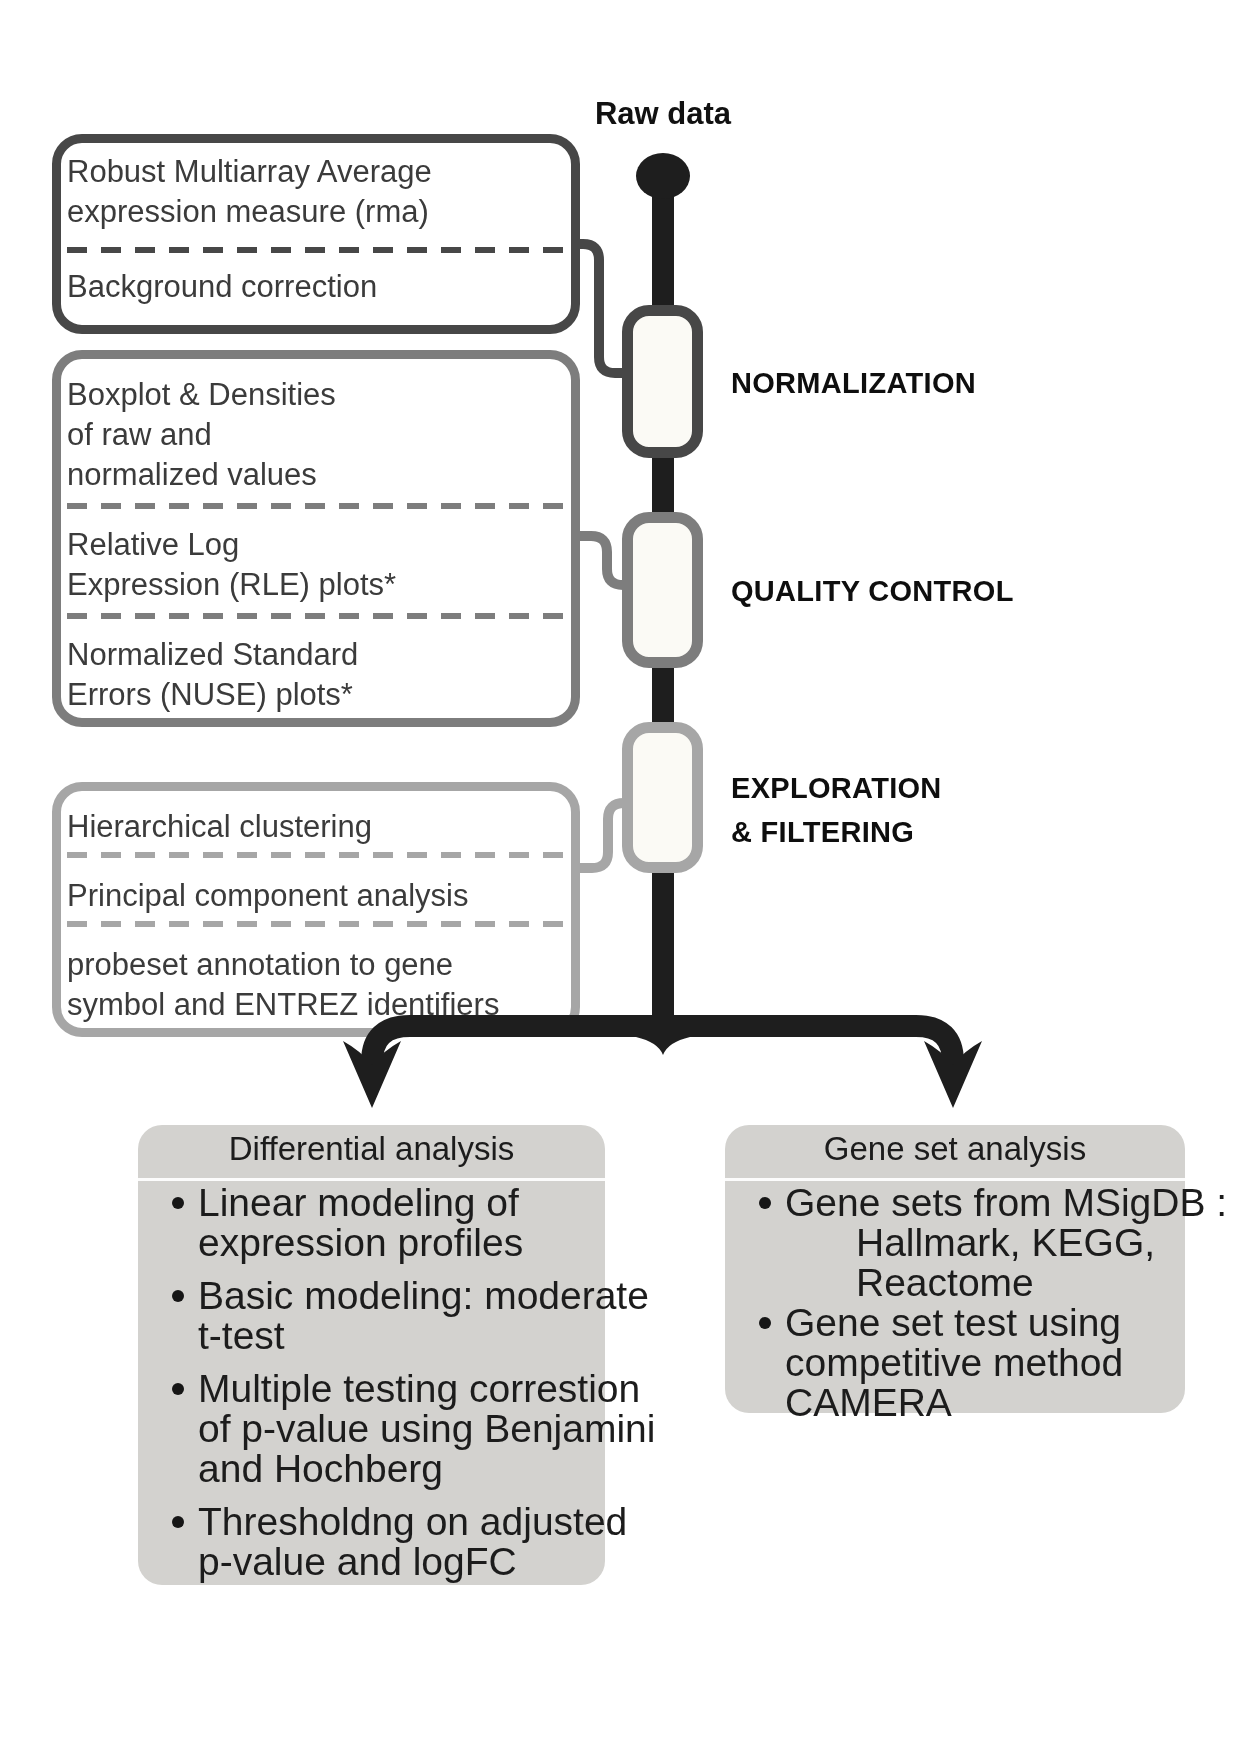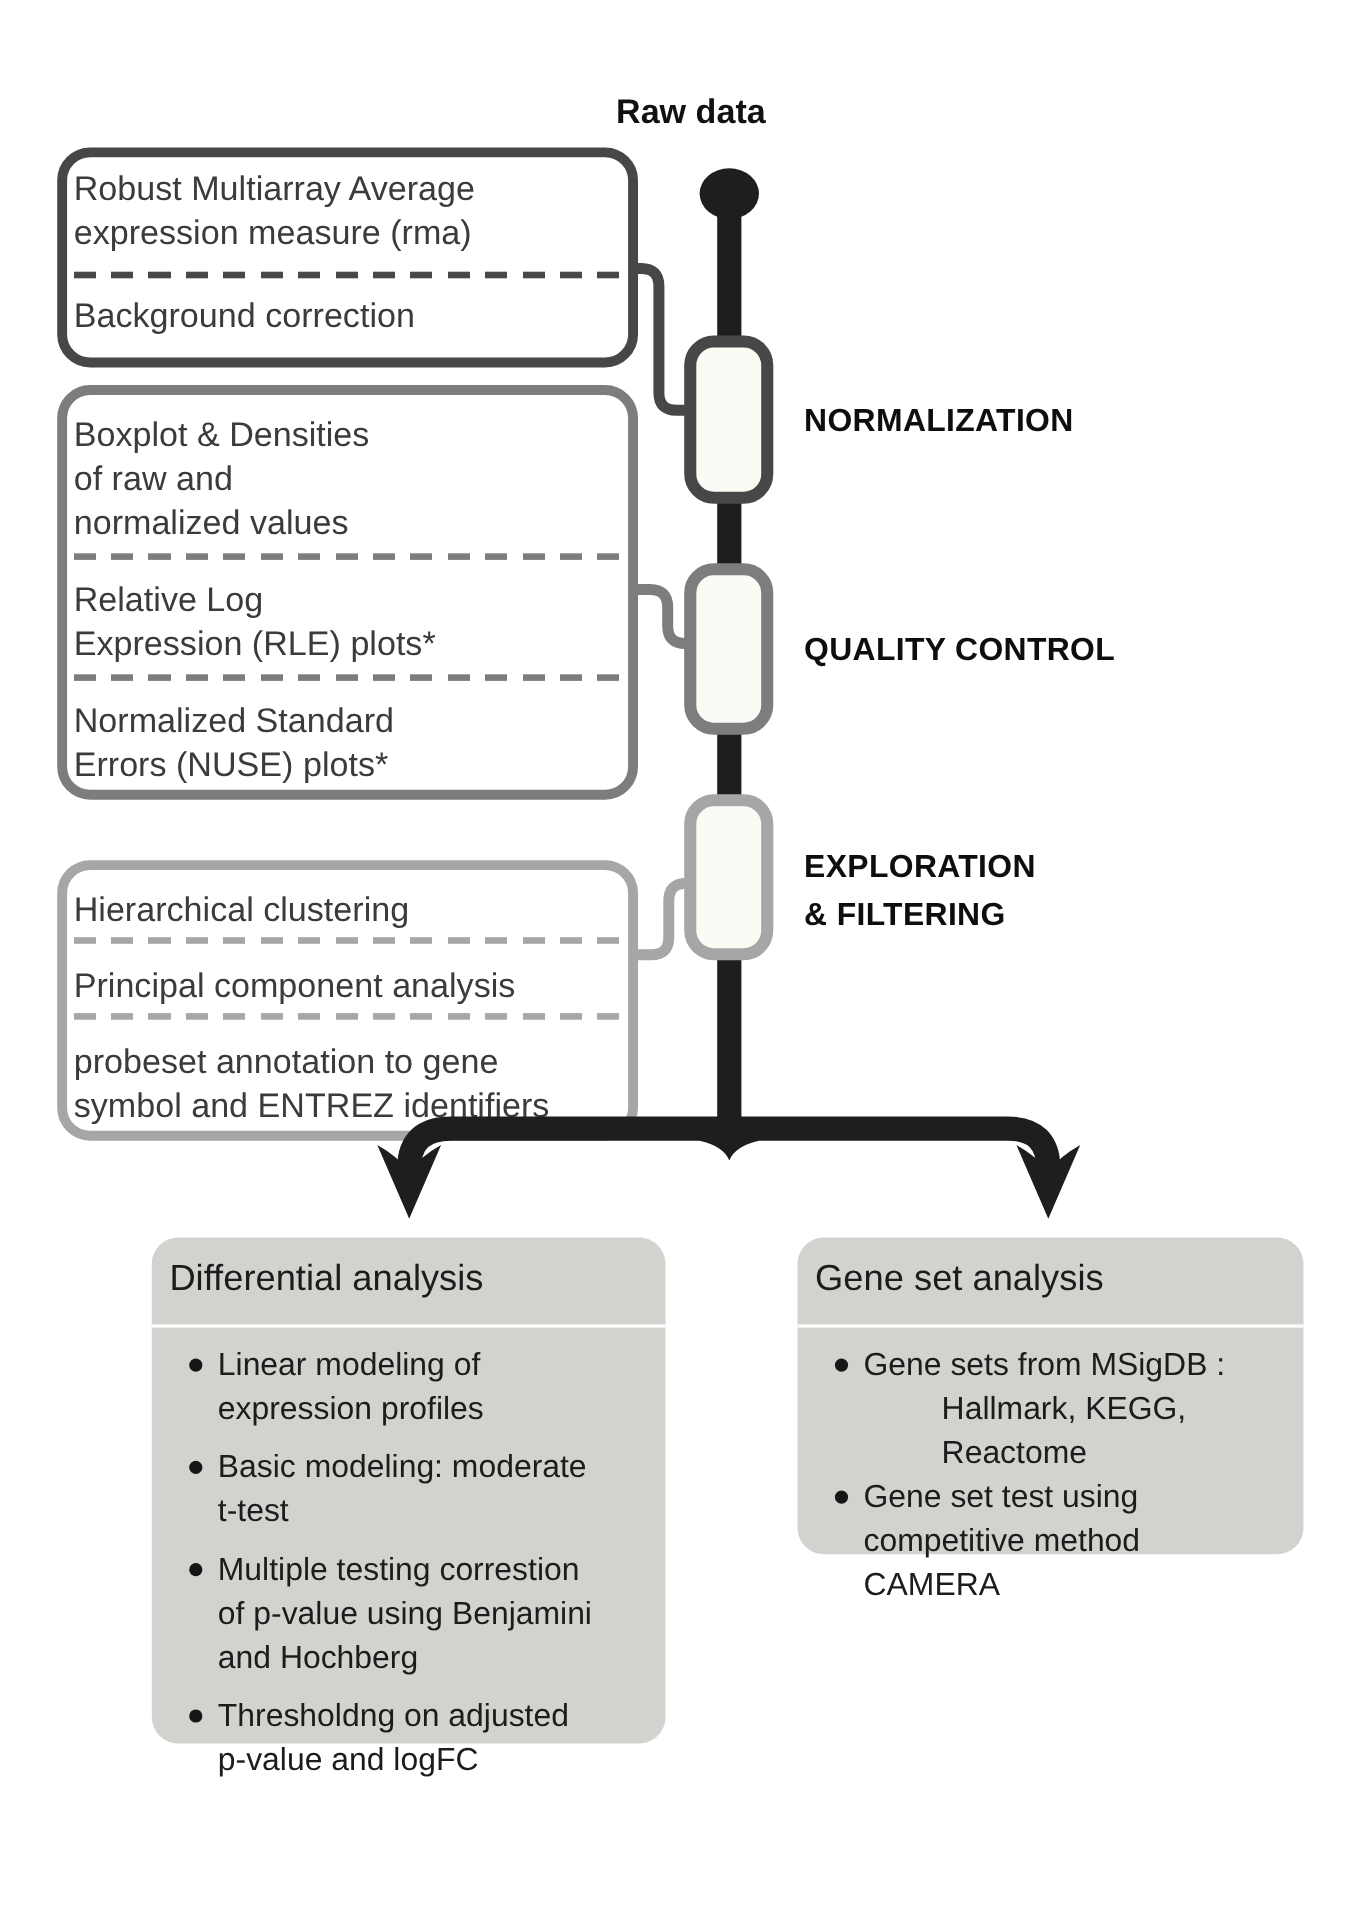--- a/index.html
+++ b/index.html
@@ -4,21 +4,21 @@
 <style>
   html,body{margin:0;padding:0;background:#fff;}
   #stage{
     position:relative;width:1240px;height:1753px;background:var(--background,#fff);
     font-family:"Liberation Sans","DejaVu Sans",sans-serif;overflow:hidden;
   }
   
   #wires{position:absolute;left:0;top:0;z-index:2;}
   
   #raw-data-label{
-    position:absolute;left:560px;top:84px;width:206px;text-align:left;z-index:3;
+    position:absolute;left:560px;top:96px;width:206px;text-align:center;z-index:3;
     font-size:31px;font-weight:bold;color:#111;
   }
   
   .mbox{
     position:absolute;left:52px;width:528px;background:#fff;border-radius:30px;
     box-sizing:border-box;color:var(--box_text,#3b3b3b);font-size:31px;line-height:40px;z-index:1;
     padding-left:6px;padding-right:8px;
   }
   #box1{top:134px;height:200px;border:9px solid var(--box1_border);padding-top:9px;}
   #box2{top:350px;height:377px;border:9px solid var(--box2_border);padding-top:16px;}
@@ -44,23 +44,23 @@
   #label-normalization{top:361px;}
   #label-quality{top:569px;}
   #label-exploration{top:766px;}
   
   .panel{
     position:absolute;background:var(--panel_bg,#d3d2cf);border-radius:24px;z-index:3;
     color:var(--panel_text,#1c1c1c);
   }
   #panel-differential{left:138px;top:1125px;width:467px;height:460px;}
   #panel-geneset{left:725px;top:1125px;width:460px;height:288px;}
-  .panel-title{font-size:33px;font-weight:normal;text-align:left;margin:16px;padding:2px 0 7px;}
+  .panel-title{font-size:33px;font-weight:normal;text-align:center;margin:3px;padding:2px 0 7px;}
   .title-sep{height:3px;background:var(--separator,#fcfcfc);}
-  ul.bullets{list-style:none;margin:14px 0 0;padding:0 10px 0 34px;font-size:29px;line-height:40px;}
+  ul.bullets{list-style:none;margin:2px 0 0;padding:0 10px 0 34px;font-size:39px;line-height:40px;}
   ul.bullets li{position:relative;padding-left:26px;}
   #panel-differential li{margin-bottom:13px;}
   li .dot{position:absolute;left:0;top:14px;width:12px;height:12px;border-radius:50%;background:#161616;}
   .sub{padding-left:71px;}
 </style>
 </head>
 <body>
 
 <div id="stage">
 

